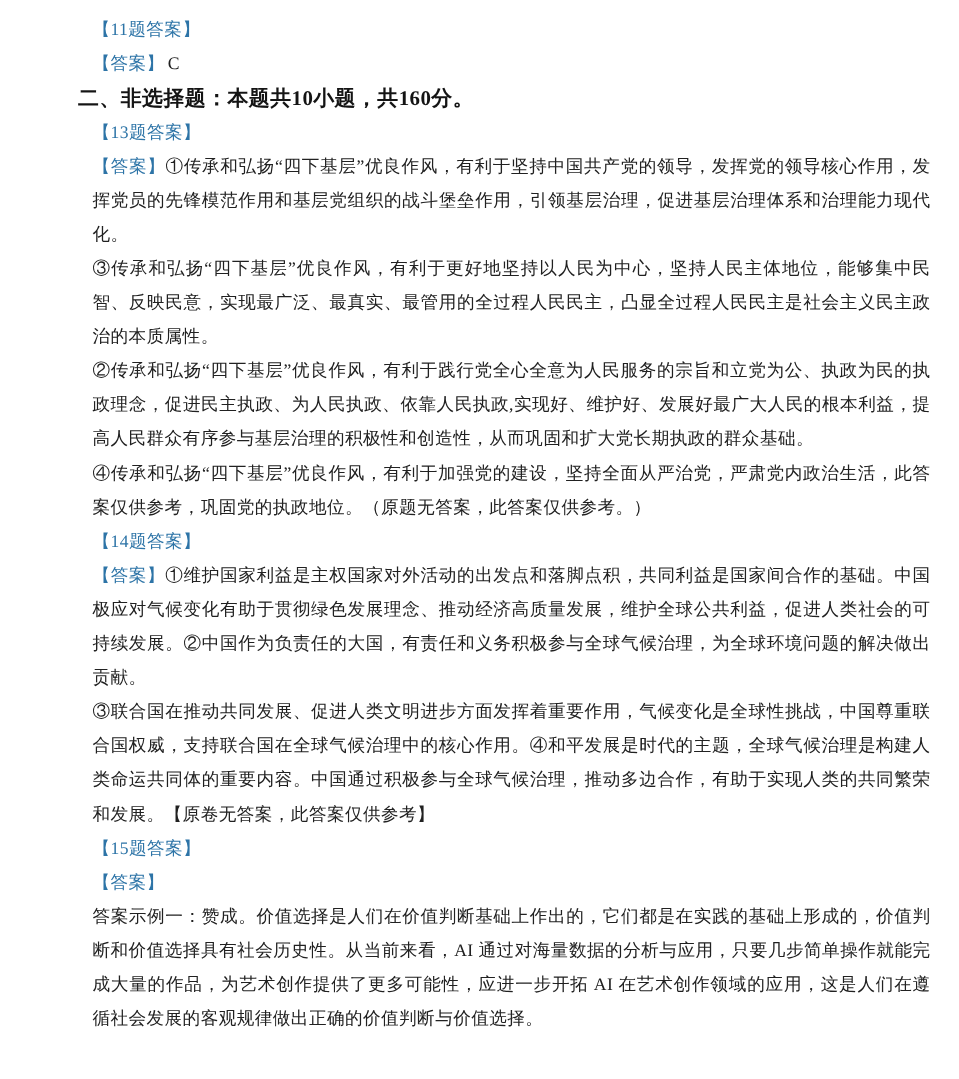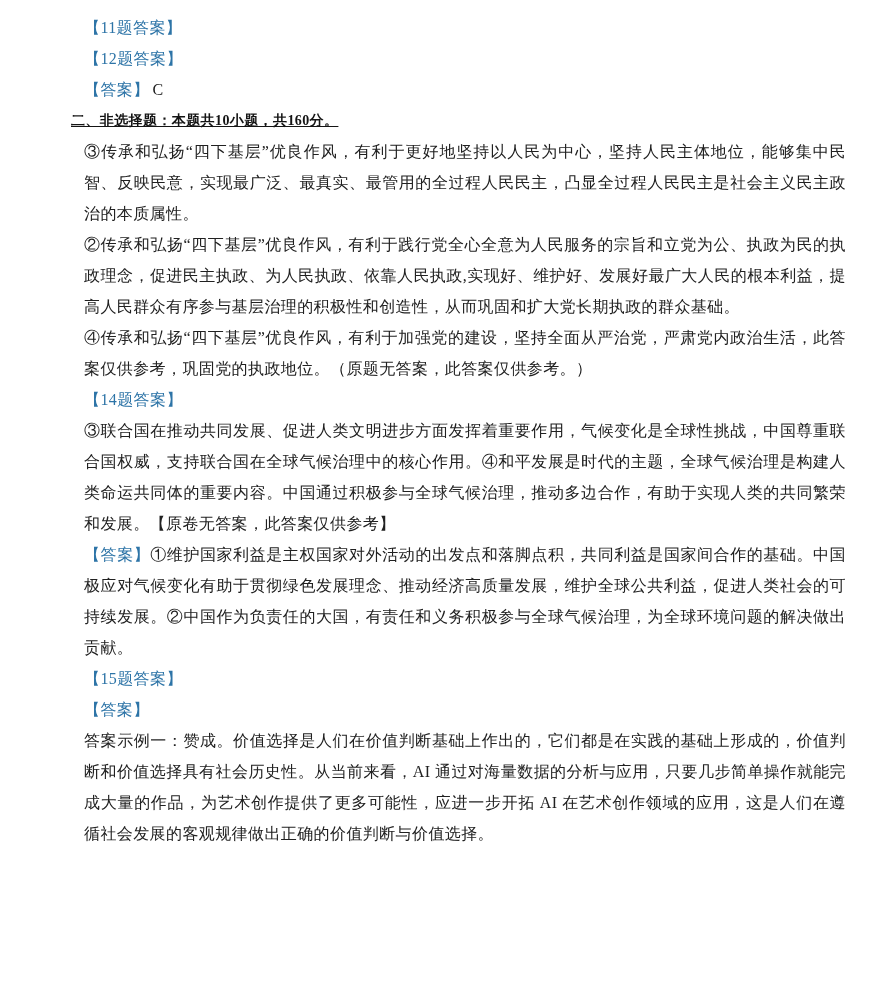--- a/index.html
+++ b/index.html
@@ -20,69 +20,71 @@
     font-size:16px;
     line-height:31px;
     letter-spacing:0.4px;
     overflow:hidden;
   }
   .line{white-space:nowrap;}
   .blue{color:var(--label-blue);}
   .para{margin:0;text-align:justify;}
   .section-heading{
     font-weight:bold;
-    font-size:14px;
+    font-size:19px;
     line-height:31px;
     margin-left:-13px;
     color:#141414;
     font-family:"Liberation Serif","DejaVu Serif",serif;
-    text-decoration:underline;
   }
   .answer-letter{margin-left:3px;}
 </style>
 </head>
 <body>
 
 <div class="page">
 
   <div class="line">
     <span class="blue">【11题答案】</span>
   </div>
 
 
-  <div class="line">
-    <span class="blue">【12题答案】</span>
-  </div>
 
   <div class="line">
     <span class="blue">【答案】</span><span class="answer-letter">C</span>
   </div>
 
   <div class="section-heading">二、非选择题：本题共10小题，共160分。</div>
 
+  <div class="line">
+    <span class="blue">【13题答案】</span>
+  </div>
 
+  <p class="para">
+    <span class="blue">【答案】</span><span>①传承和弘扬“四下基层”优良作风，有利于坚持中国共产党的领导，发挥党的领导核心作用，发挥党员的先锋模范作用和基层党组织的战斗堡垒作用，引领基层治理，促进基层治理体系和治理能力现代化。</span>
+  </p>
   <p class="para">
     <span>③传承和弘扬“四下基层”优良作风，有利于更好地坚持以人民为中心，坚持人民主体地位，能够集中民智、反映民意，实现最广泛、最真实、最管用的全过程人民民主，凸显全过程人民民主是社会主义民主政治的本质属性。</span>
   </p>
   <p class="para">
     <span>②传承和弘扬“四下基层”优良作风，有利于践行党全心全意为人民服务的宗旨和立党为公、执政为民的执政理念，促进民主执政、为人民执政、依靠人民执政,实现好、维护好、发展好最广大人民的根本利益，提高人民群众有序参与基层治理的积极性和创造性，从而巩固和扩大党长期执政的群众基础。</span>
   </p>
   <p class="para">
     <span>④传承和弘扬“四下基层”优良作风，有利于加强党的建设，坚持全面从严治党，严肃党内政治生活，此答案仅供参考，巩固党的执政地位。（原题无答案，此答案仅供参考。）</span>
   </p>
 
   <div class="line">
     <span class="blue">【14题答案】</span>
   </div>
 
   <p class="para">
-    <span>③联合国在推动共同发展、促进人类文明进步方面发挥着重要作用，气候变化是全球性挑战，中国尊重联合国权威，支持联合国在全球气候治理中的核心作用。④和平发展是时代的主题，全球气候治理是构建人类命运共同体的重要内容。中国通过积极参与全球气候治理，推动多边合作，有助于实现人类的共同繁荣和发展。【原卷无答案，此答案仅供参考】</span>
+    <span class="blue">【答案】</span><span>①维护国家利益是主权国家对外活动的出发点和落脚点积，共同利益是国家间合作的基础。中国极应对气候变化有助于贯彻绿色发展理念、推动经济高质量发展，维护全球公共利益，促进人类社会的可持续发展。②中国作为负责任的大国，有责任和义务积极参与全球气候治理，为全球环境问题的解决做出贡献。</span>
   </p>
   <p class="para">
-    <span class="blue">【答案】</span><span>①维护国家利益是主权国家对外活动的出发点和落脚点积，共同利益是国家间合作的基础。中国极应对气候变化有助于贯彻绿色发展理念、推动经济高质量发展，维护全球公共利益，促进人类社会的可持续发展。②中国作为负责任的大国，有责任和义务积极参与全球气候治理，为全球环境问题的解决做出贡献。</span>
+    <span>③联合国在推动共同发展、促进人类文明进步方面发挥着重要作用，气候变化是全球性挑战，中国尊重联合国权威，支持联合国在全球气候治理中的核心作用。④和平发展是时代的主题，全球气候治理是构建人类命运共同体的重要内容。中国通过积极参与全球气候治理，推动多边合作，有助于实现人类的共同繁荣和发展。【原卷无答案，此答案仅供参考】</span>
   </p>
 
   <div class="line">
     <span class="blue">【15题答案】</span>
   </div>
 
   <div class="line">
     <span class="blue">【答案】</span>
   </div>
 

